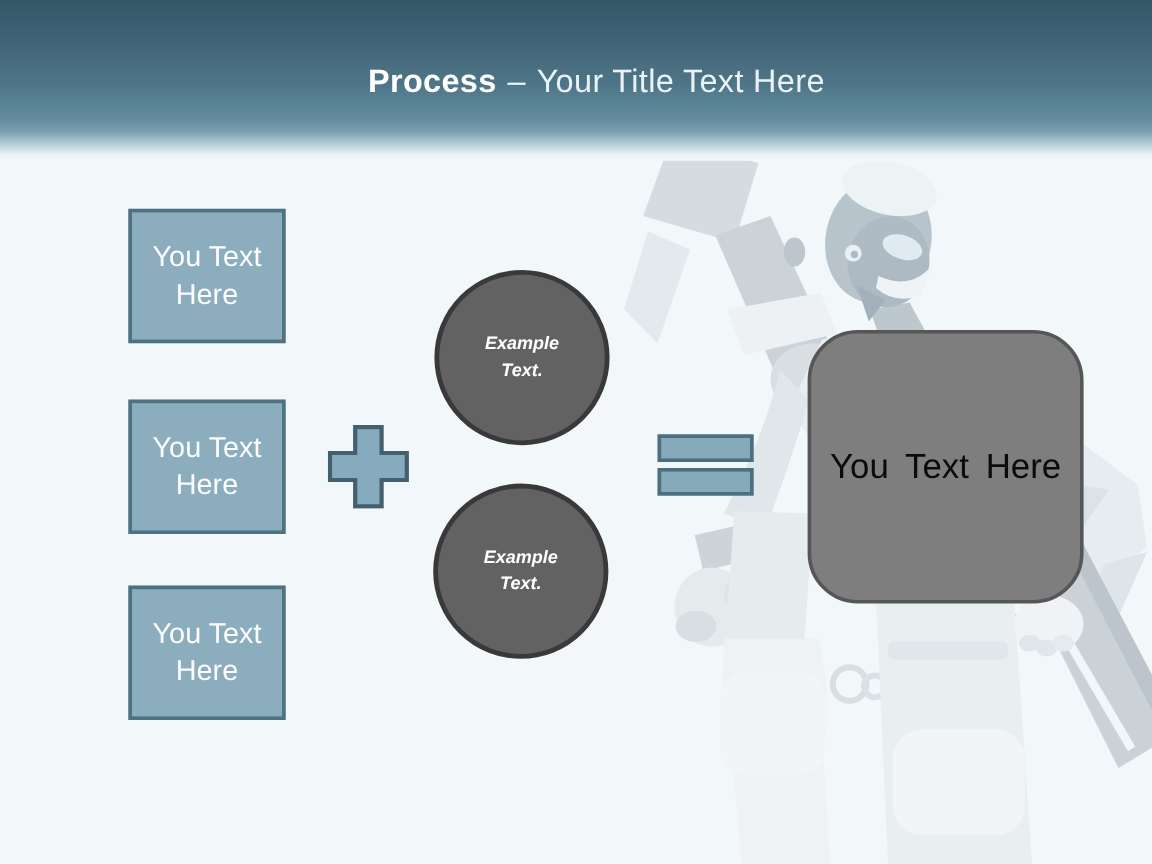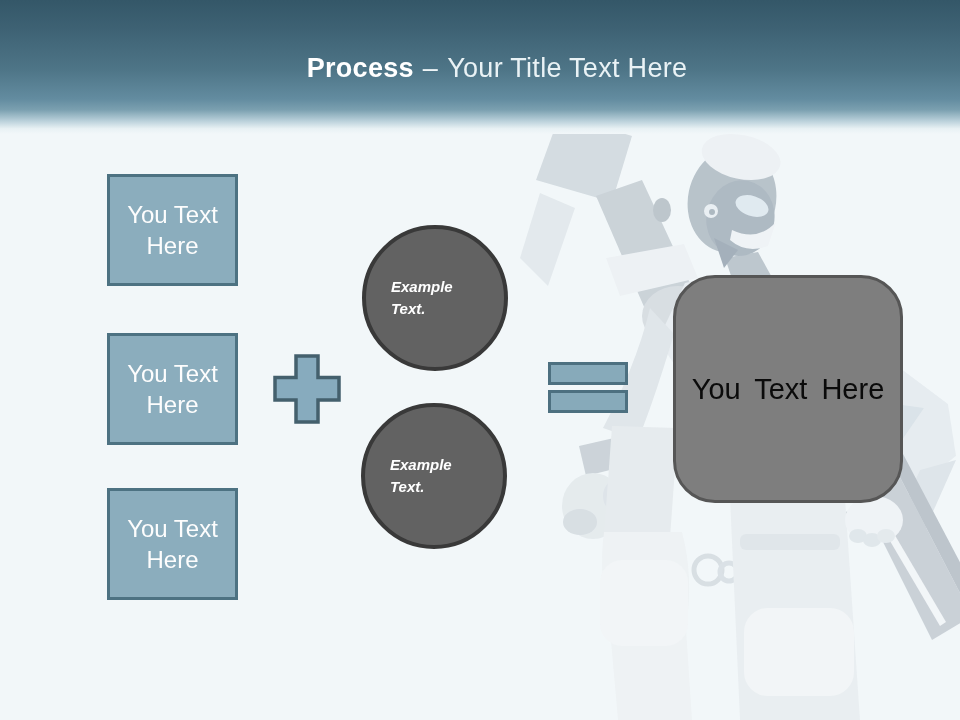--- a/index.html
+++ b/index.html
@@ -25,21 +25,21 @@
     background:#8badbd;border:3px solid #4d7282;
     display:flex;align-items:center;justify-content:center;text-align:center;
     color:#fdfdfd;font-size:24px;line-height:31px;z-index:2;
   }
   .input-box .inner{width:100px;}
   #box1{top:174px;} #box2{top:333px;} #box3{top:488px;}
   .plus-wrap{position:absolute;left:273px;top:354px;z-index:2;}
   .circle{
     position:absolute;width:146px;height:146px;box-sizing:border-box;
     background:#626262;border:4px solid #393939;border-radius:50%;
-    display:flex;align-items:center;justify-content:center;
+    display:flex;align-items:center;justify-content:center;text-align:center;
     color:#ffffff;font-size:15px;font-weight:700;font-style:italic;line-height:22px;
     z-index:2;
   }
   .circle .inner{width:88px;}
   #circle1{left:362px;top:225px;}
   #circle2{left:361px;top:403px;}
   .eq-bar{
     position:absolute;left:548px;width:80px;height:23px;box-sizing:border-box;
     background:#87aaba;border:3px solid #4d7080;z-index:2;
   }

